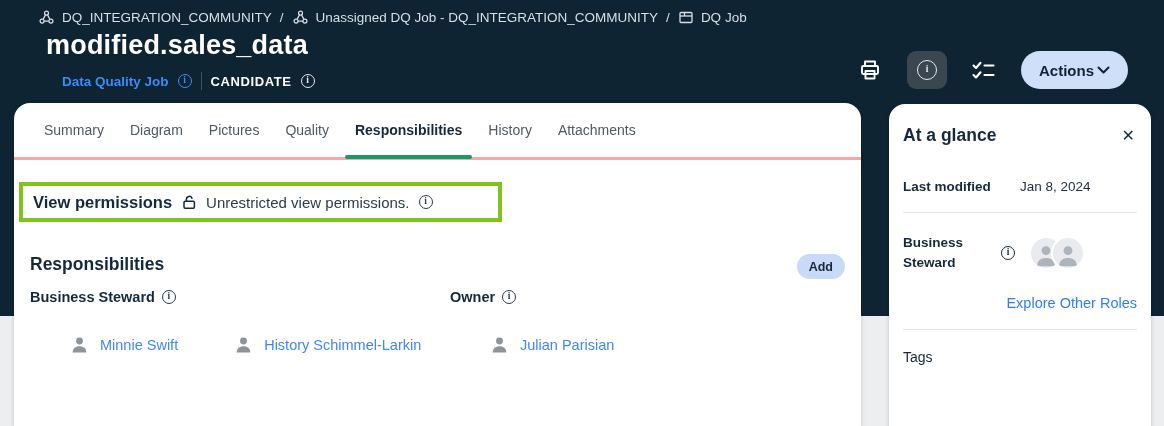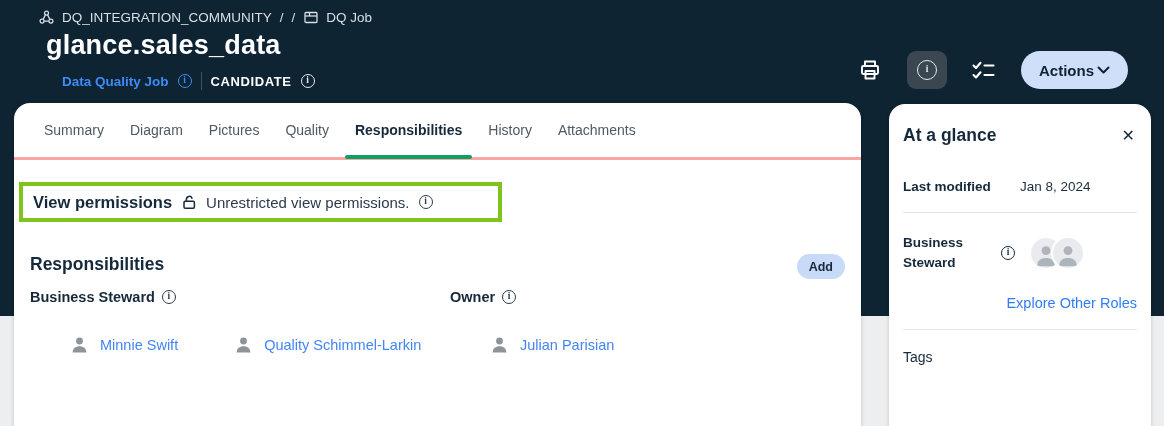--- a/index.html
+++ b/index.html
@@ -112,34 +112,45 @@
           <svg width="17" height="17" viewBox="0 0 18 18" fill="none" stroke="currentColor" stroke-width="1.3">
             <circle cx="9" cy="4.3" r="2.1"></circle>
             <circle cx="4.3" cy="12.8" r="2.1"></circle>
             <circle cx="13.7" cy="12.8" r="2.1"></circle>
             <path d="M7.9 6.2l-2.4 4.5M10.1 6.2l2.4 4.5M6.5 12.8h5"></path>
           </svg>
         </span>
         <span>DQ_INTEGRATION_COMMUNITY</span>
       </a>
       <span class="crumb-sep">/</span>
+      <a class="crumb" style="color: inherit; text-decoration: none; cursor: pointer;">
+        <span style="display: flex;">
+          <svg width="17" height="17" viewBox="0 0 18 18" fill="none" stroke="currentColor" stroke-width="1.3">
+            <circle cx="9" cy="4.3" r="2.1"></circle>
+            <circle cx="4.3" cy="12.8" r="2.1"></circle>
+            <circle cx="13.7" cy="12.8" r="2.1"></circle>
+            <path d="M7.9 6.2l-2.4 4.5M10.1 6.2l2.4 4.5M6.5 12.8h5"></path>
+          </svg>
+        </span>
+        <span>Unassigned DQ Job - DQ_INTEGRATION_COMMUNITY</span>
+      </a>
       <span class="crumb-sep">/</span>
       <a class="crumb" style="color: inherit; text-decoration: none; cursor: pointer;">
         <span style="display: flex;">
           <svg width="16" height="15" viewBox="0 0 16 15" fill="none" stroke="currentColor" stroke-width="1.3" stroke-linejoin="round">
             <rect x="2" y="2.5" width="12" height="10" rx="1"></rect>
             <path d="M2 6h12"></path>
             <path d="M6.5 2.5v3.5"></path>
           </svg>
         </span>
         <span>DQ Job</span>
       </a>
     </nav>
 
-  <h1 class="page-title">glance.sales_data</h1>
+  <h1 class="page-title">modified.sales_data</h1>
 
   <div class="meta-row">
     <a class="asset-type-link">Data Quality Job</a>
     <span class="info-i info-blue"></span>
     <span class="vdiv"></span>
     <span class="status-badge">CANDIDATE</span>
     <span class="info-i info-light"></span>
   </div>
 
   <div class="toolbar">
@@ -217,21 +228,21 @@
               </span>
               <a class="person-link">Minnie Swift</a>
             </div>
             <div class="person-row">
               <span style="display: flex;">
                 <svg width="19" height="20" viewBox="0 0 20 20" fill="#8E9499">
                   <circle cx="10" cy="5.8" r="3.6"></circle>
                   <path d="M2.8 17.8c0-4.4 3.2-6.6 7.2-6.6s7.2 2.2 7.2 6.6z"></path>
                 </svg>
               </span>
-              <a class="person-link">Quality Schimmel-Larkin</a>
+              <a class="person-link">History Schimmel-Larkin</a>
             </div>
           </div>
         </div>
         <div>
           <div class="col-header">
             <span>Owner</span>
             <span class="info-i"></span>
           </div>
           <div class="people">
             <div class="person-row">

